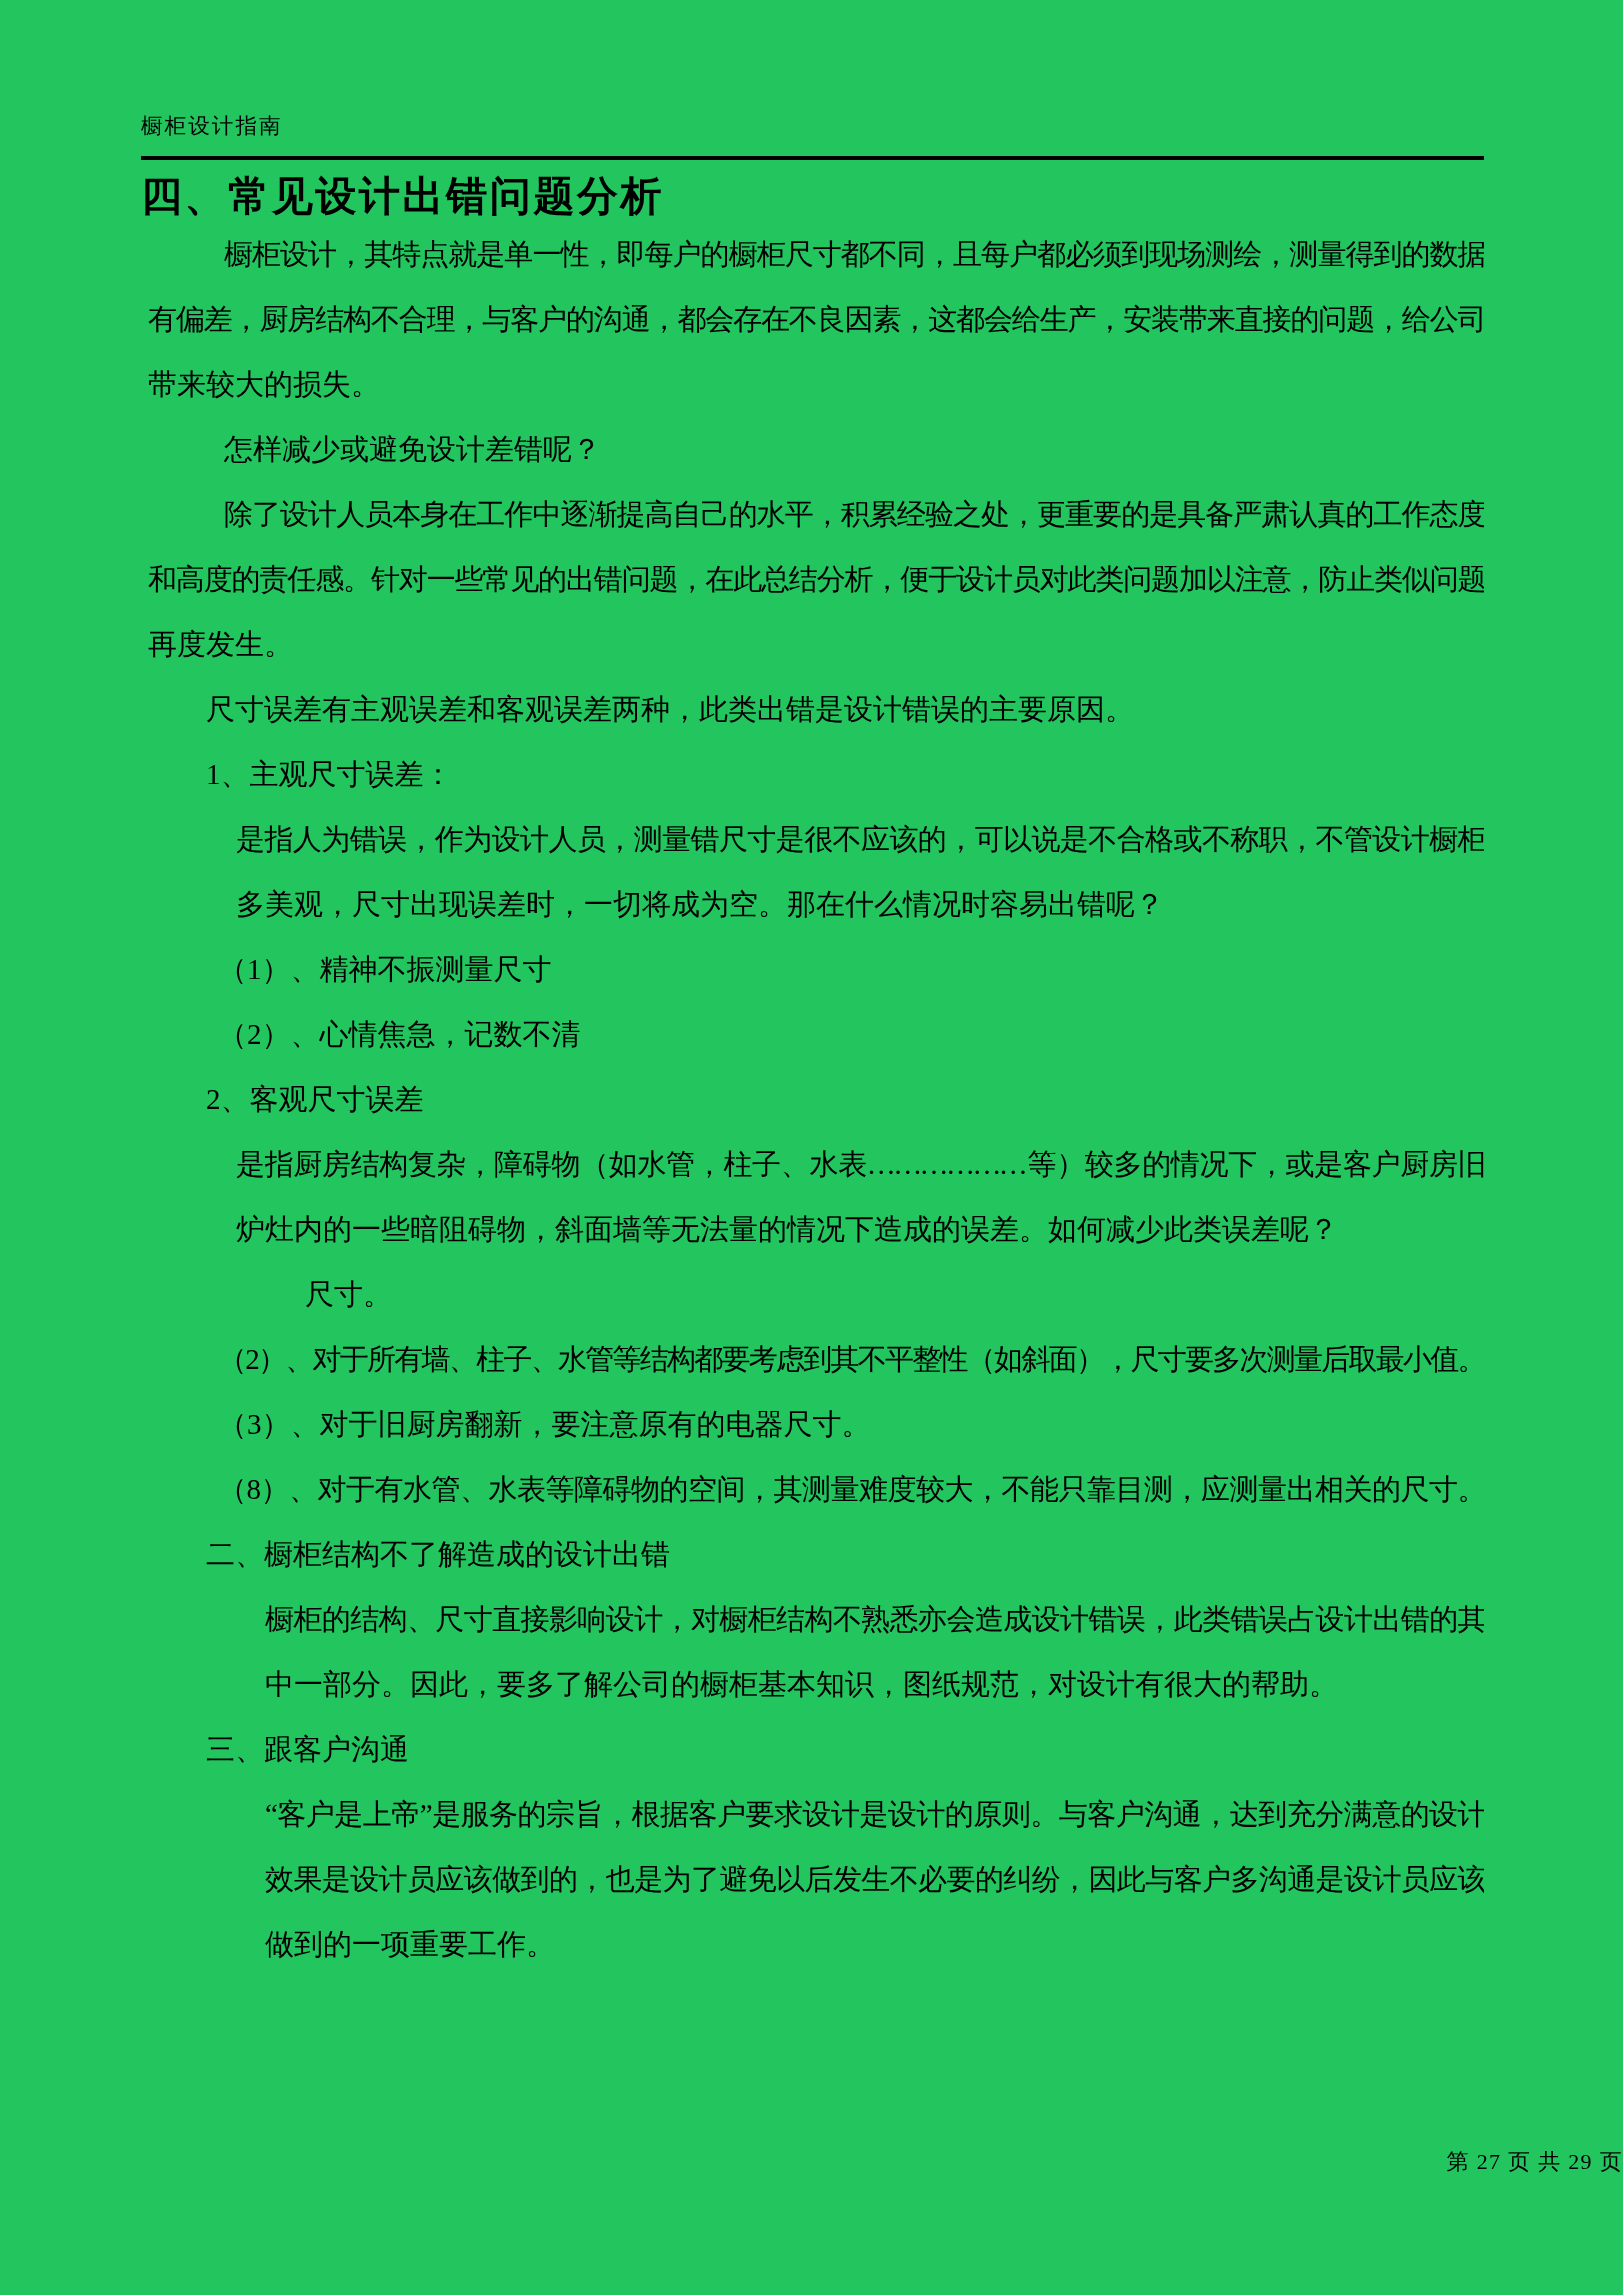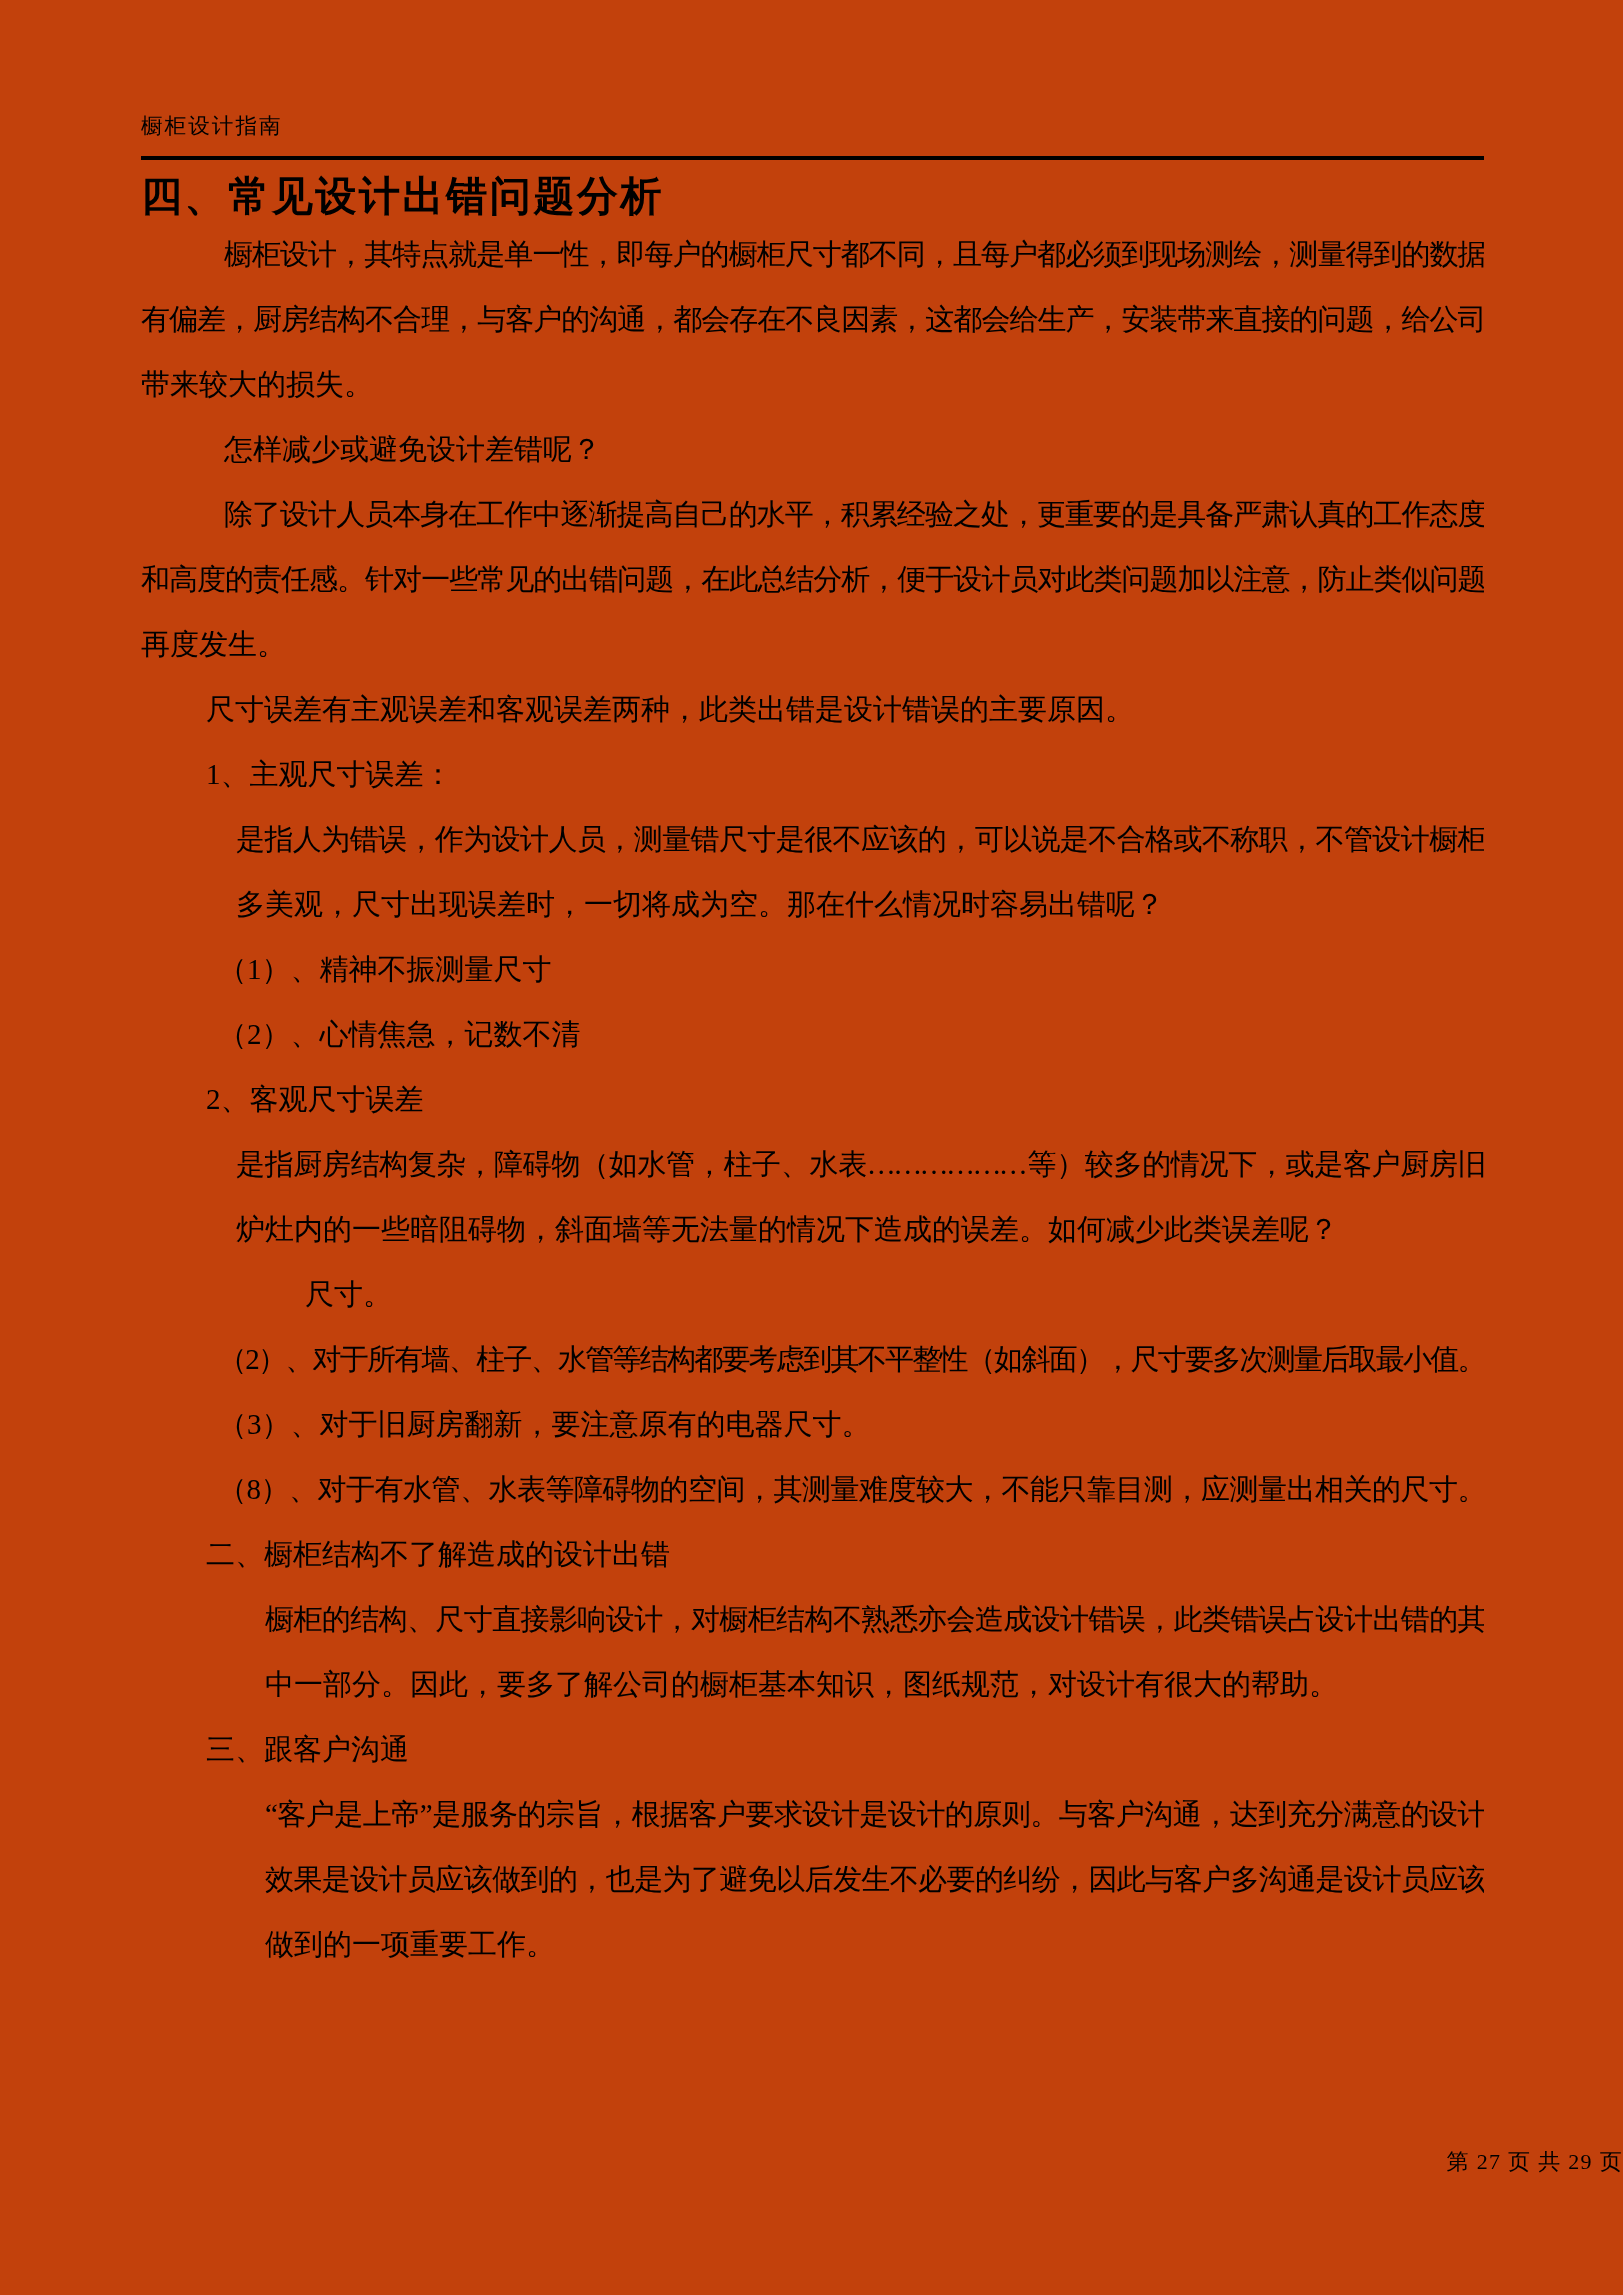--- a/index.html
+++ b/index.html
@@ -1,19 +1,19 @@
 <!DOCTYPE html>
 <html style="font-size:10.5px"><head>
 <meta charset="utf-8">
 <style>
   html,body{margin:0;padding:0;background:#9a9a9a;}
   .page{
     position:relative;
     width:1623px;height:2295px;
-    background:#c2410c;
+    background:#22c55e;
     font-family:"Liberation Serif","DejaVu Serif",serif;
     color:#000000;
     overflow:hidden;
   }
   .header{
     position:absolute;
     left:141px;top:111px;
     width:1343px;
     font-size:21.6px;
     letter-spacing:2px;
@@ -46,21 +46,21 @@
   }
   .fill{
     white-space:normal;
     letter-spacing:-2.6px;
     text-align:justify;
     text-align-last:justify;
     text-justify:inter-character;
     overflow:hidden;
     max-height:65px;
   }
-  .i0{margin-left:0;}
+  .i0{margin-left:7px;}
   .iF{margin-left:83px;}
   .iH{margin-left:65px;}
   .iT2{margin-left:95px;}
   .iT3{margin-left:77px;}
   .iT4{margin-left:164px;}
   .iT5{margin-left:124px;}
   .footer{
     position:absolute;
     left:0;top:2147px;
     width:1623px;

